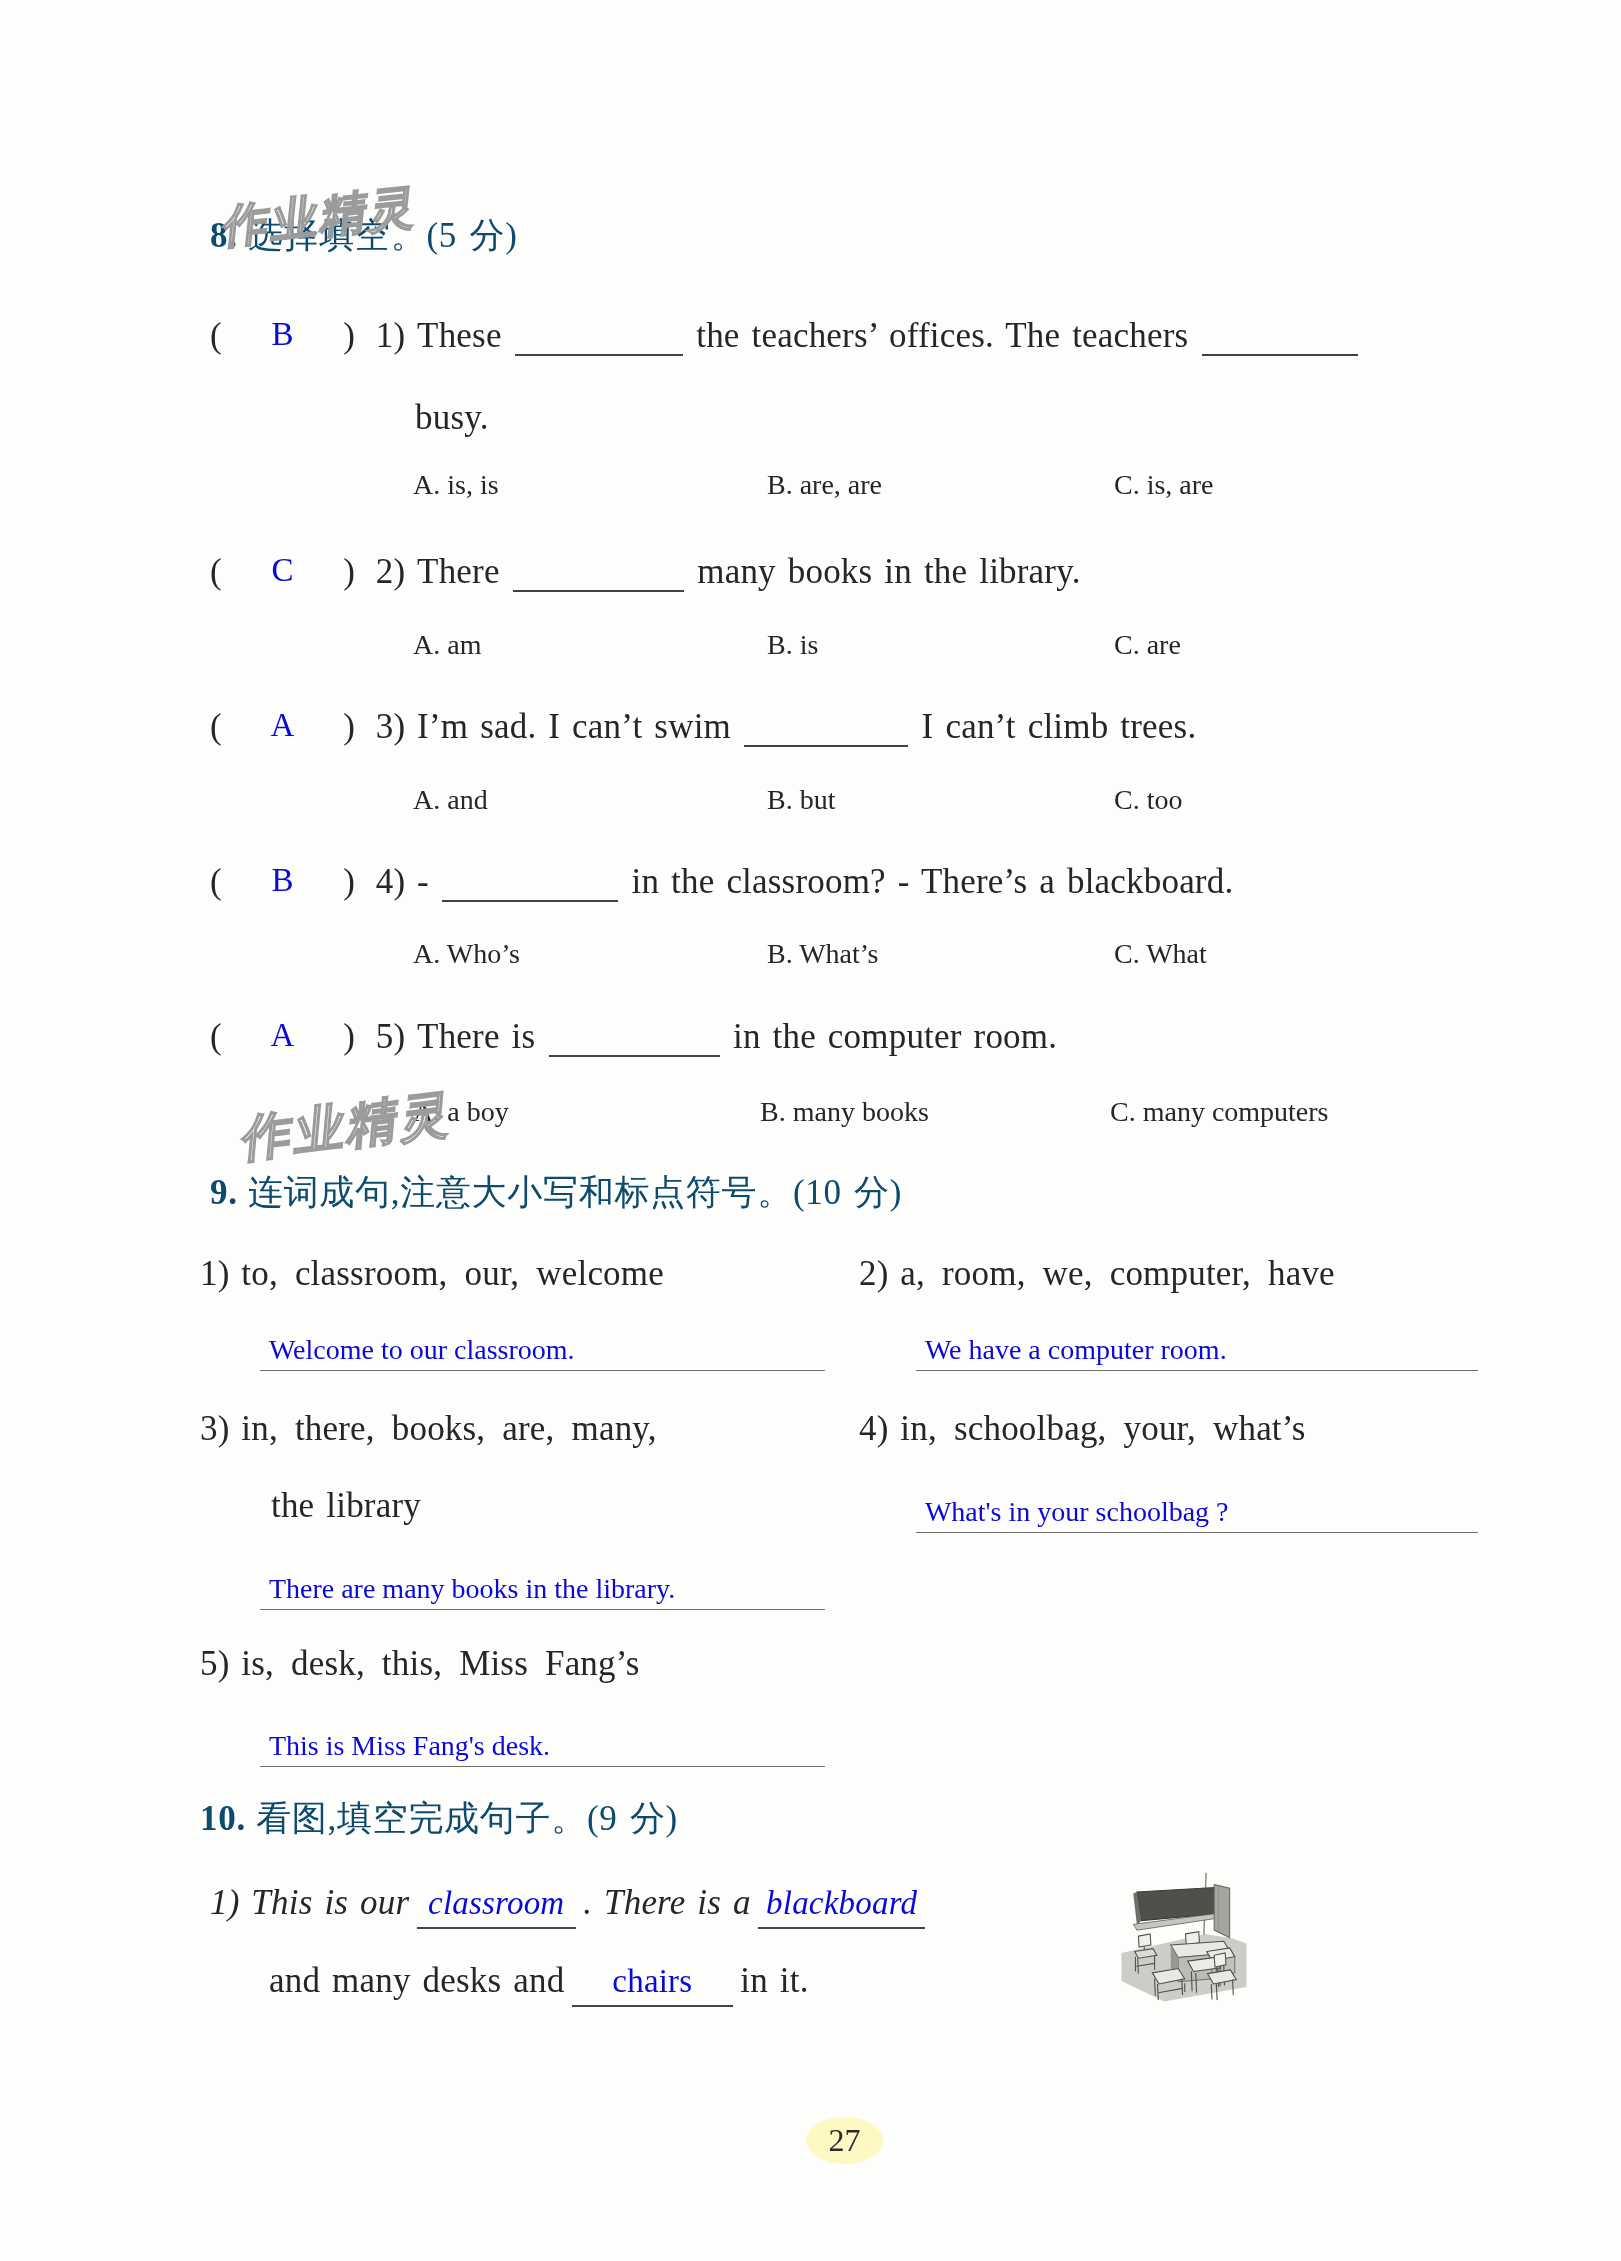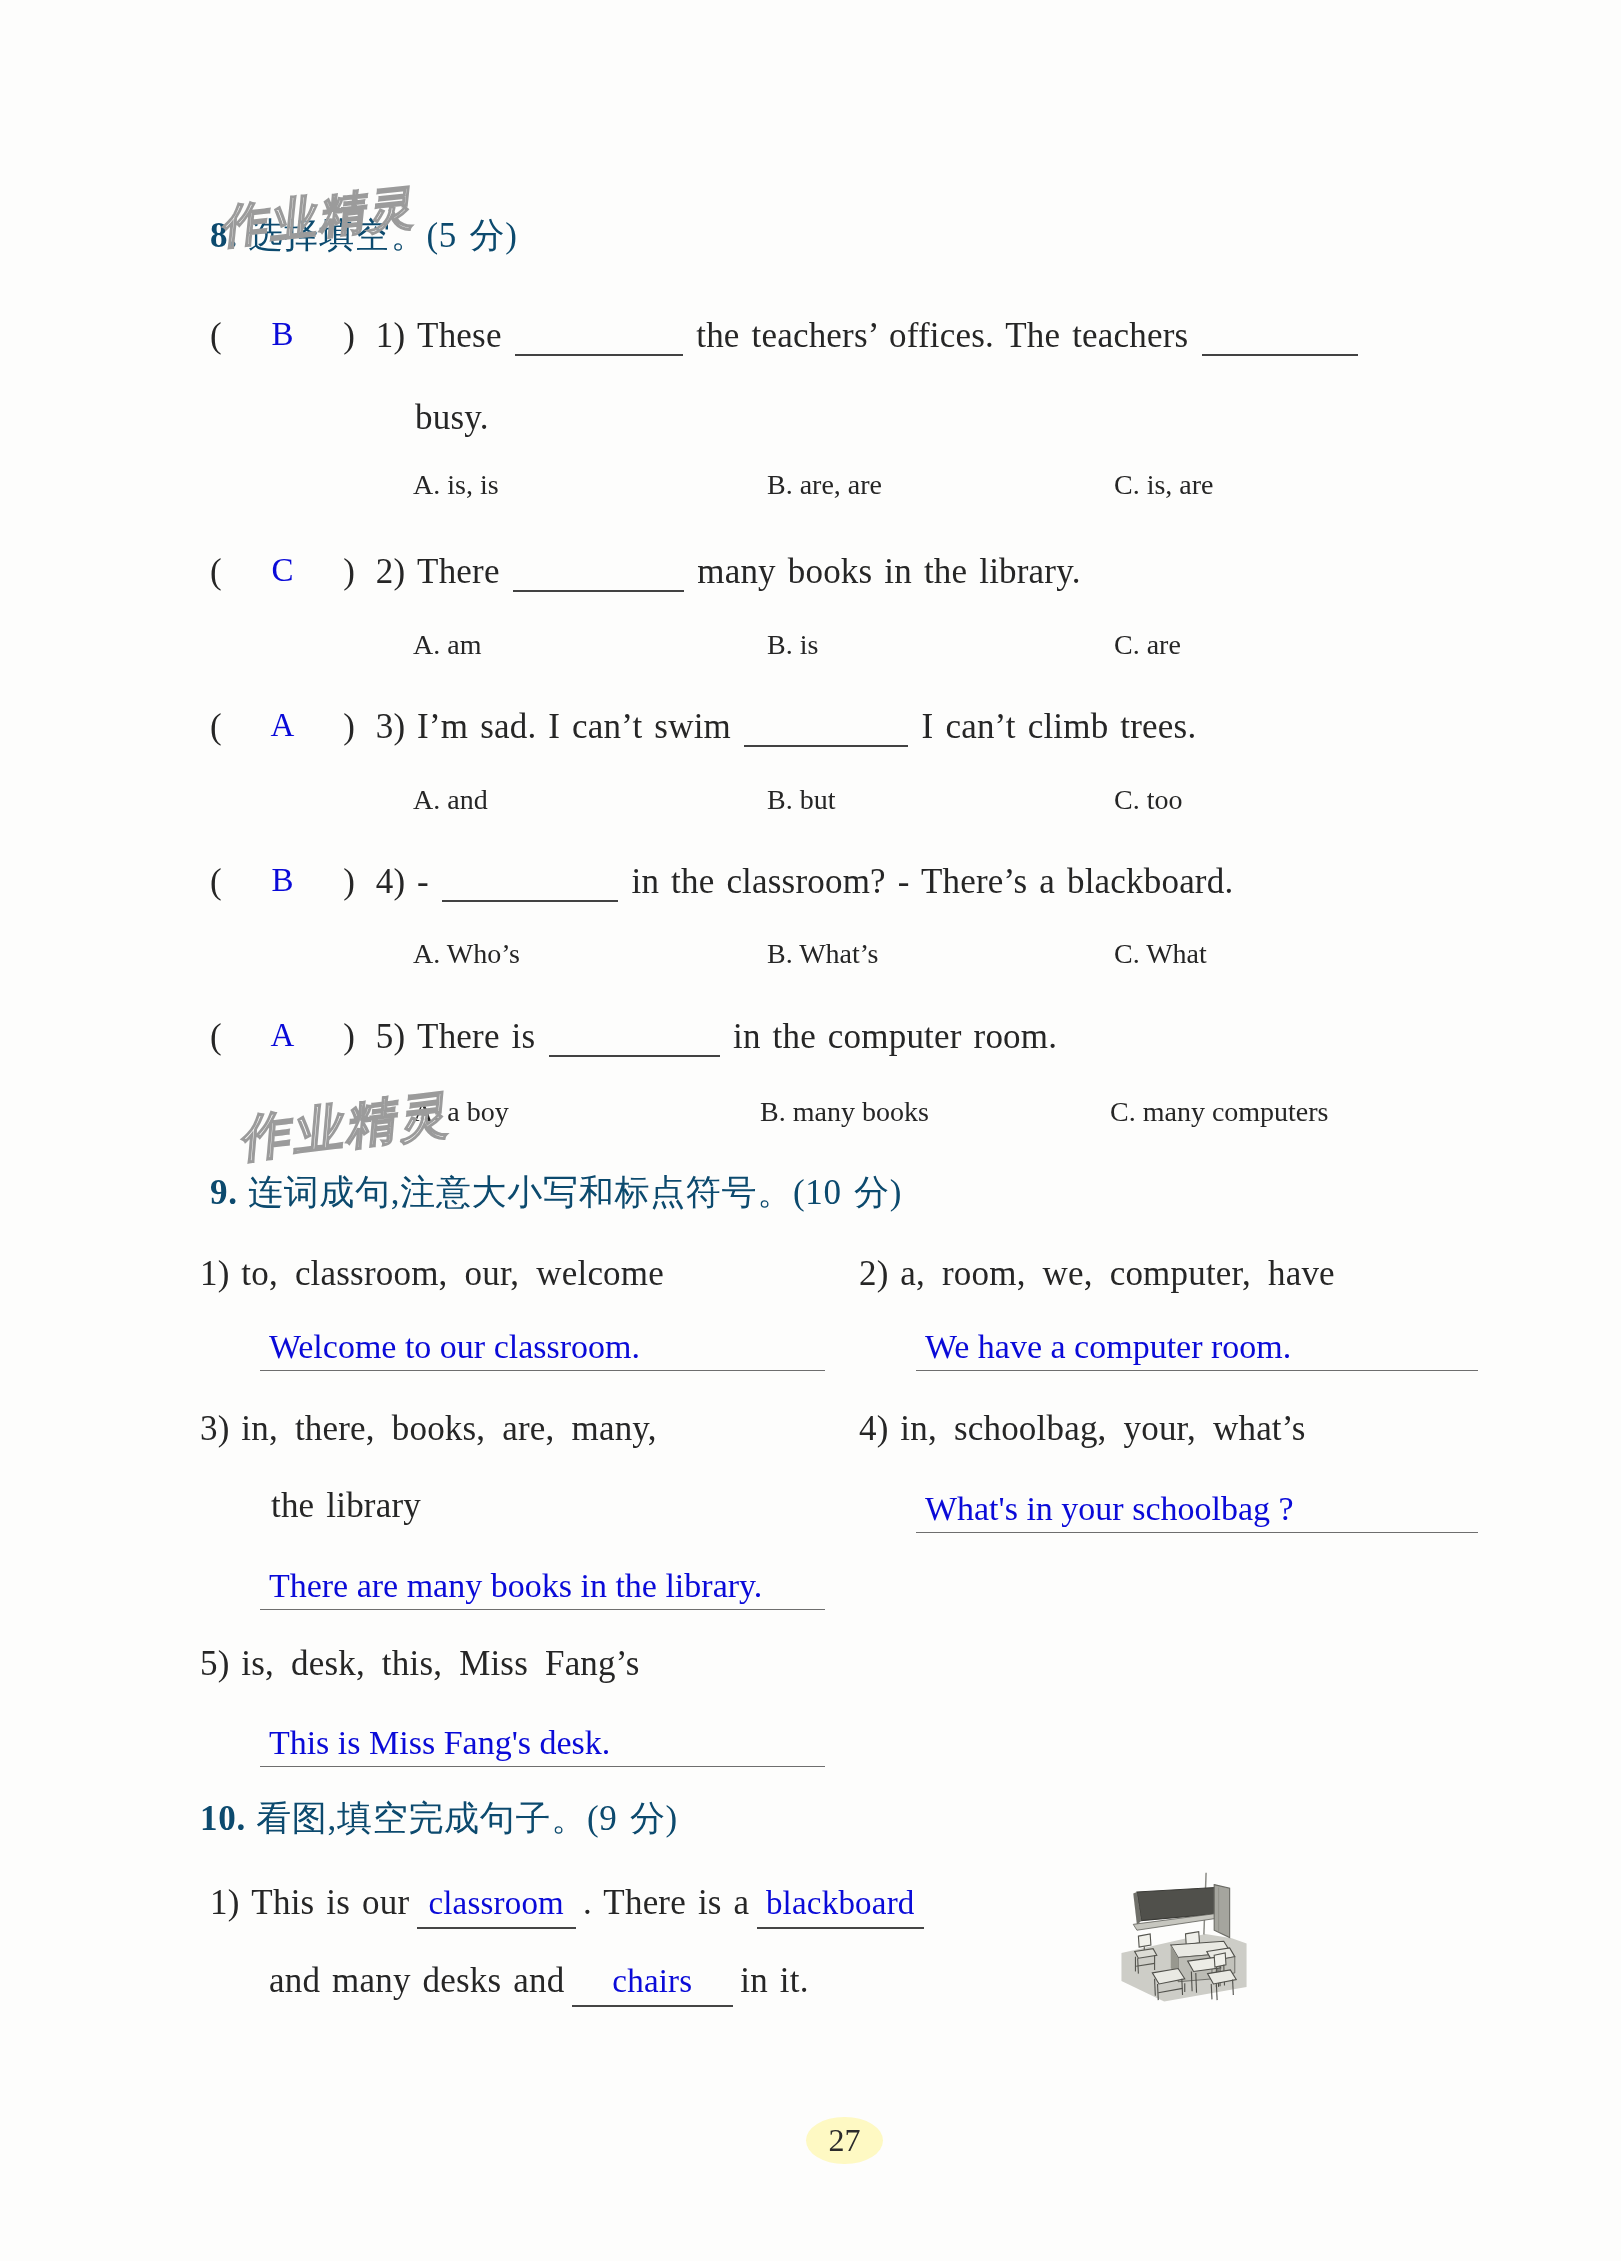--- a/index.html
+++ b/index.html
@@ -19,21 +19,21 @@
                font-family:"Liberation Serif","DejaVu Serif",serif; }
   .itemnum { margin-right:11.8px; }
   .blank { display:inline-block; border-bottom:2.2px solid #424242; height:7.4px;
            vertical-align:-8.9px; margin:0 13.3px; }
   .optrow { position:absolute; left:0; width:100%; height:44px; }
   .opt { position:absolute; font-size:28px; white-space:nowrap; }
   .oA { left:413px; } .oB { left:767px; } .oC { left:1114px; }
   .wordline { word-spacing:8px; }
   .ansrow { position:absolute; border-bottom:1.5px solid #6e6e6e;
             display:flex; align-items:flex-end; }
-  .ansrow .atext { font-size:34px; color:#0a0ad8; white-space:nowrap;
+  .ansrow .atext { font-size:28px; color:#0a0ad8; white-space:nowrap;
                    padding:0 0 4.4px 8.9px; line-height:1.1; }
   .fill { display:inline-block; border-bottom:2.2px solid #454545; color:#0a0ad8;
           text-align:center; font-size:33px; height:43px; line-height:38px;
           margin:0 7.4px; }
   .wm { position:absolute; font-family:"Liberation Sans","DejaVu Sans",sans-serif;
         font-weight:bold; color:rgba(255,255,255,0.45);
         -webkit-text-stroke:1.5px #9b9b9b; white-space:nowrap; z-index:6;
         letter-spacing:3px; }
   #wm1 { left:223px; top:186px; font-size:46px; transform:rotate(-6deg) skewX(-12deg); }
   #wm2 { left:242px; top:1093px; font-size:50px; transform:rotate(-7deg) skewX(-12deg); }
@@ -162,21 +162,21 @@
     <span class="itemnum">5)</span><span>is, desk, this, Miss Fang’s</span>
   </div>
   <div class="ansrow" style="left:260px; top:1720px; width:565px; height:46px;">
     <span class="atext">This is Miss Fang's desk.</span>
   </div>
 
   <div class="line cjk-head" style="left:200px; top:1799px;">
     <span class="qnum">10.</span><span>看图,填空完成句子。(9 分)</span>
   </div>
 
-  <div class="line" style="left:210px; top:1883px;">
+  <div class="line" style="left:210px; top:1883px;font-style:italic;">
     <span class="itemnum">1)</span><span>This is our</span><span class="fill" style="width:159px;">classroom</span><span>. There is a</span><span class="fill" style="width:167px;">blackboard</span>
   </div>
   <div class="line" style="left:269px; top:1961px;">
     <span>and many desks and</span><span class="fill" style="width:161px;">chairs</span><span>in it.</span>
   </div>
 
   <svg id="classroom-art" width="156" height="146" viewBox="0 0 212 198">
     <g>
       <polygon points="2,114 116,88 152,94 172,101 172,160 60,180 2,152" fill="#cdcdc7"></polygon>
     </g>

